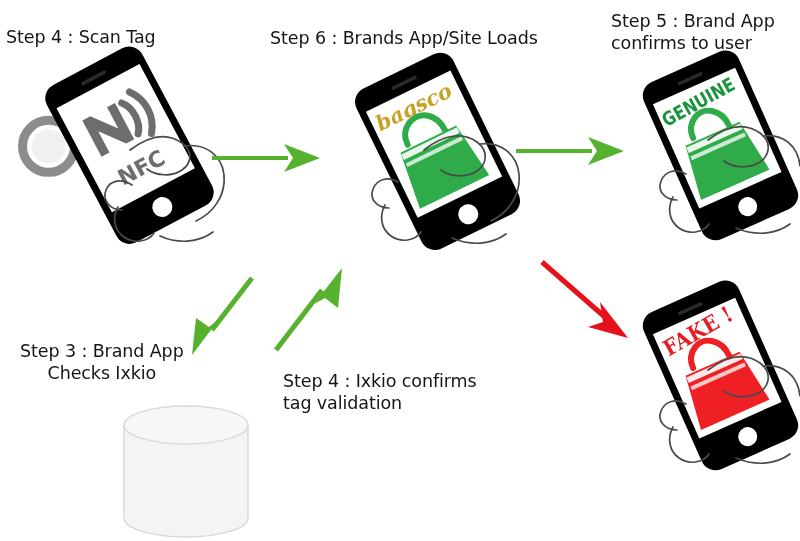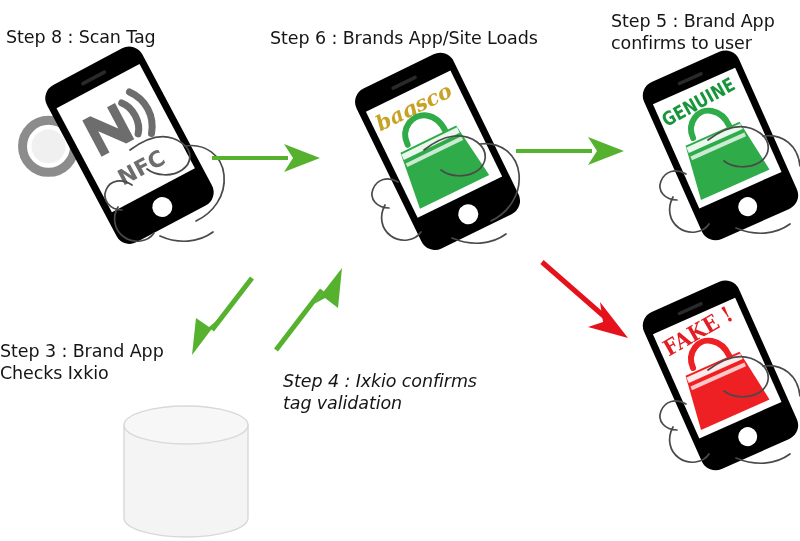--- a/index.html
+++ b/index.html
@@ -27,22 +27,22 @@
     font-size: 17.5px;
     line-height: 1.28;
     color: #151515;
     letter-spacing: -0.1px;
     white-space: pre-line;
     font-weight: 400;
   }
   #label-step1 { left: 6px;   top: 26px; }
   #label-step2 { left: 270px; top: 27px; }
   #label-step5 { left: 611px; top: 10px; }
-  #label-step3 { left: 0;  top: 340px; }
-  #label-step4 { left: 283px; top: 370px; font-style: italic; }
+  #label-step3 { left: 20px;  top: 340px; text-align: center; }
+  #label-step4 { left: 283px; top: 370px; }
 </style>
 </head>
 <body>
 
 <svg id="canvas" viewBox="0 0 800 541" xmlns="http://www.w3.org/2000/svg">
 
   <defs>
 
     <g id="hand-outline">
 
@@ -179,20 +179,20 @@
     <path d="M686,404 C 676,398 665,401 661,411 C 657,421 665,430 677,430"></path>
     <path d="M673,427 C 667,438 669,451 679,458 C 689,465 703,463 709,454"></path>
   </g>
 
   <g>
     <path d="M124,425 L124,518 A 62,19 0 0 0 248,518 L248,425 Z" fill="#f4f4f4" stroke="#d8d8d8" stroke-width="1.4"></path>
     <ellipse cx="186" cy="425" rx="62" ry="19" fill="#f7f7f7" stroke="#d8d8d8" stroke-width="1.4"></ellipse>
   </g>
 </svg>
 
-<div class="step-label" id="label-step1">Step 8 : Scan Tag</div>
+<div class="step-label" id="label-step1">Step 4 : Scan Tag</div>
 <div class="step-label" id="label-step2">Step 6 : Brands App/Site Loads</div>
 <div class="step-label" id="label-step3">Step 3 : Brand App
 Checks Ixkio</div>
 <div class="step-label" id="label-step4">Step 4 : Ixkio confirms
 tag validation</div>
 <div class="step-label" id="label-step5">Step 5 : Brand App
 confirms to user</div>
 
 </body></html>

